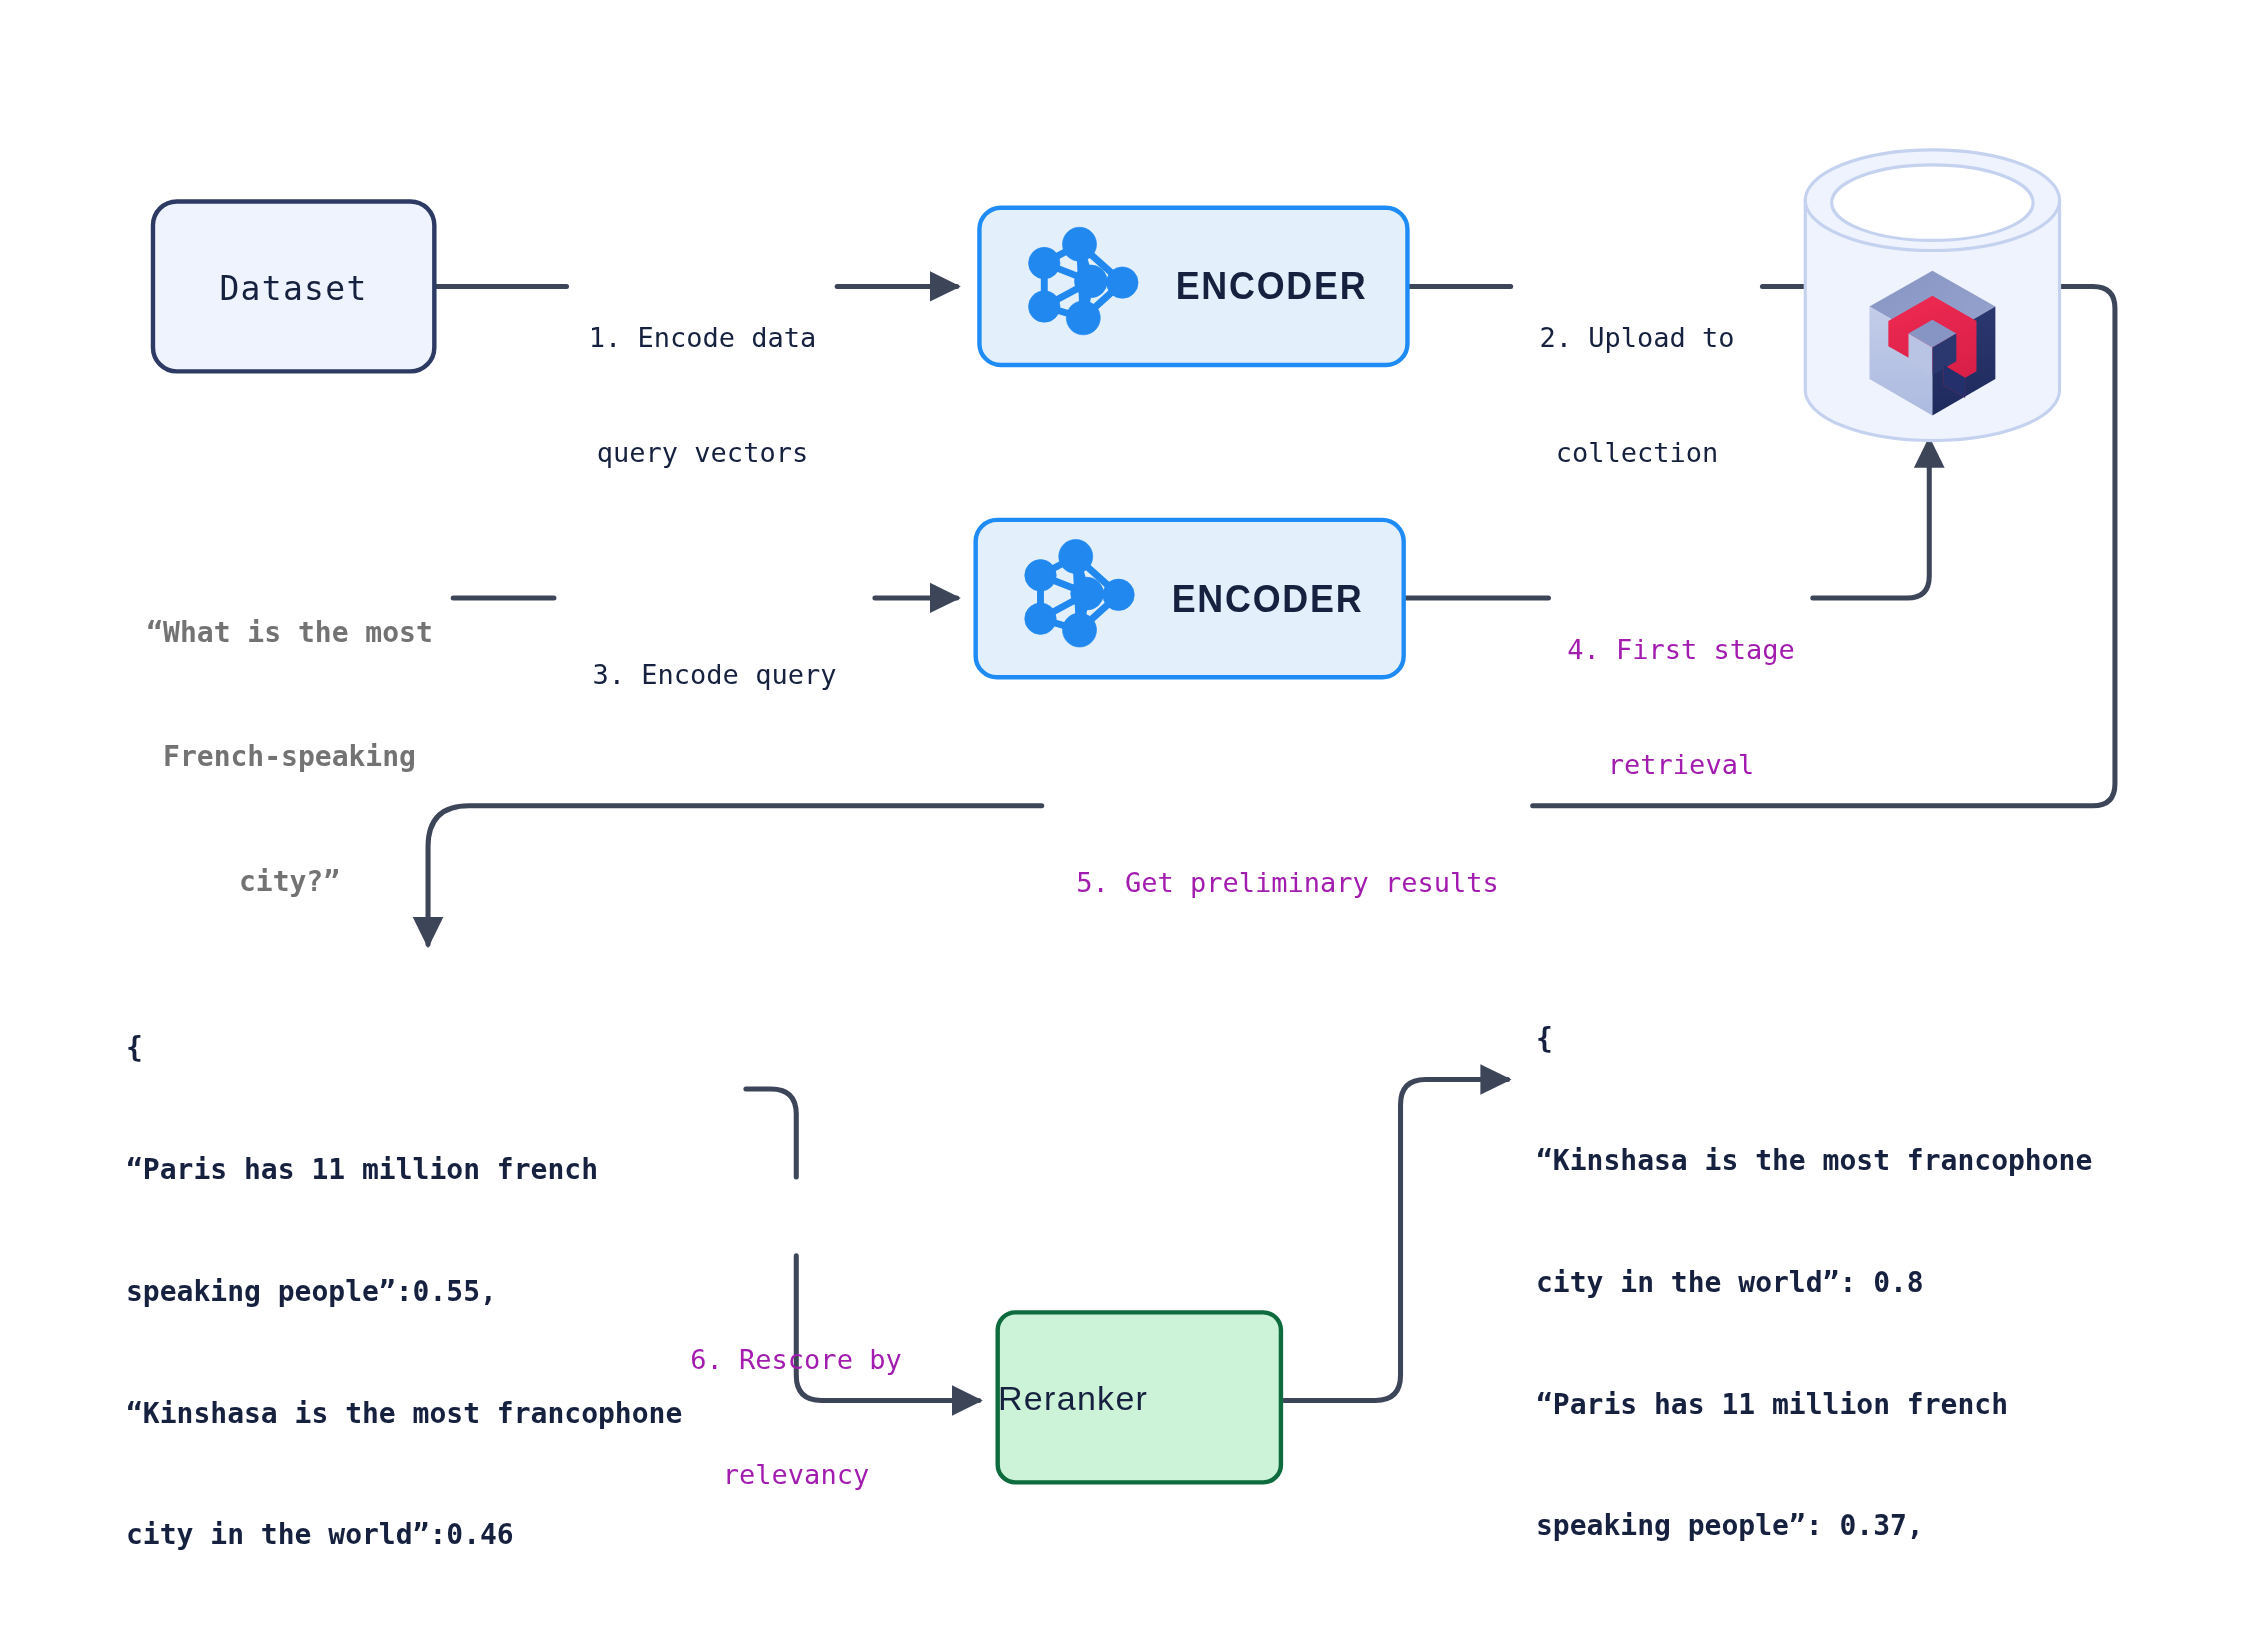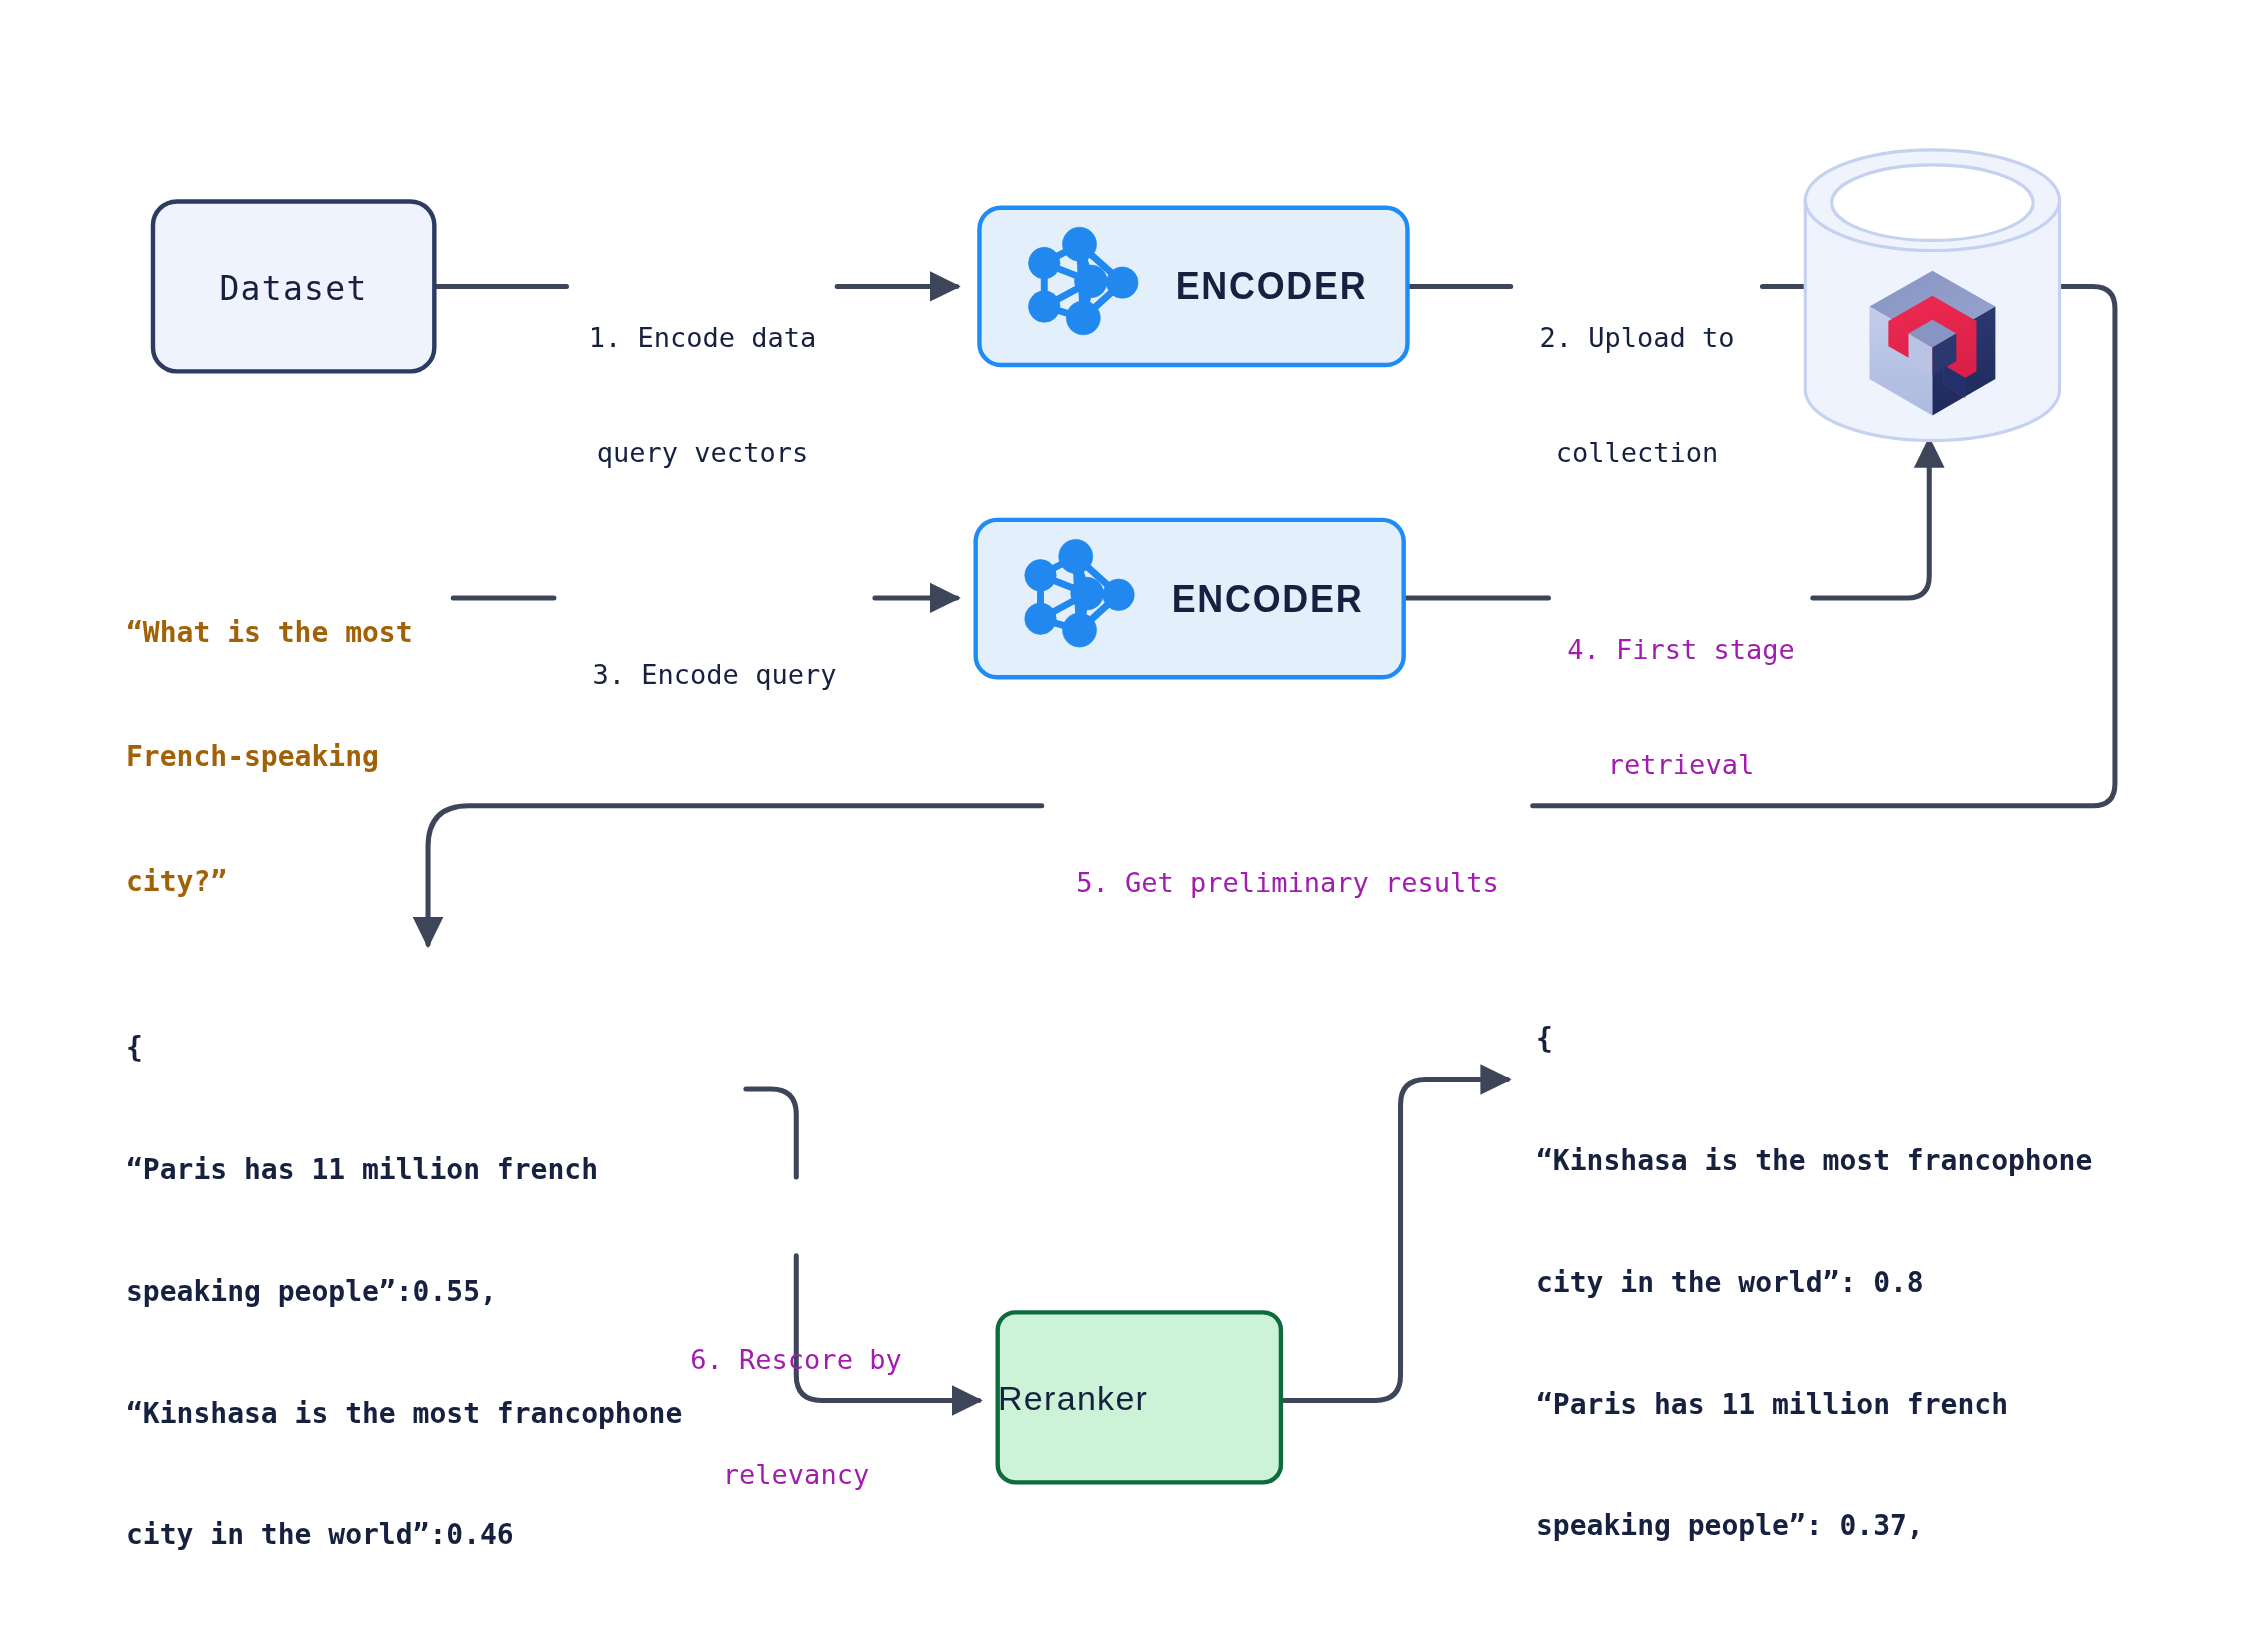--- a/index.html
+++ b/index.html
@@ -30,21 +30,21 @@
     font-family:"DejaVu Sans Mono", monospace;
     font-size:27px; line-height:1.42; text-align:center;
   }
   .step.dark{color:#16213f;}
   .step.gray{color:#a21caf;}
 
   
   .query{
     font-family:"DejaVu Sans Mono", monospace;
     font-weight:700; font-size:28px; line-height:1.48;
-    color:#a16207; text-align:left;
+    color:#737373; text-align:center;
   }
   .jsonblk{
     font-family:"DejaVu Sans Mono", monospace;
     font-weight:700; font-size:28px; line-height:1.45;
     color:#16213f; text-align:left;
   }
 </style>
 </head>
 <body>
 

